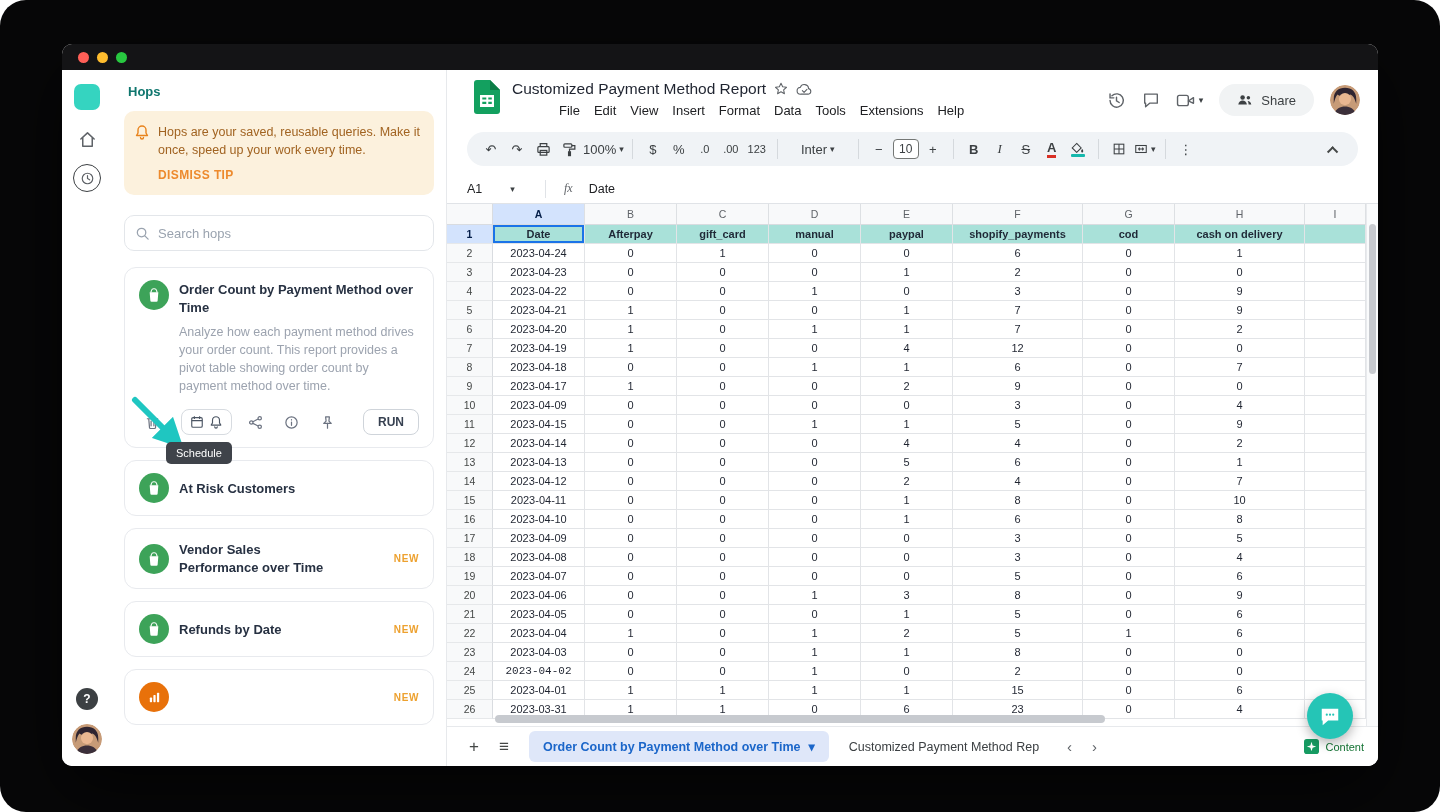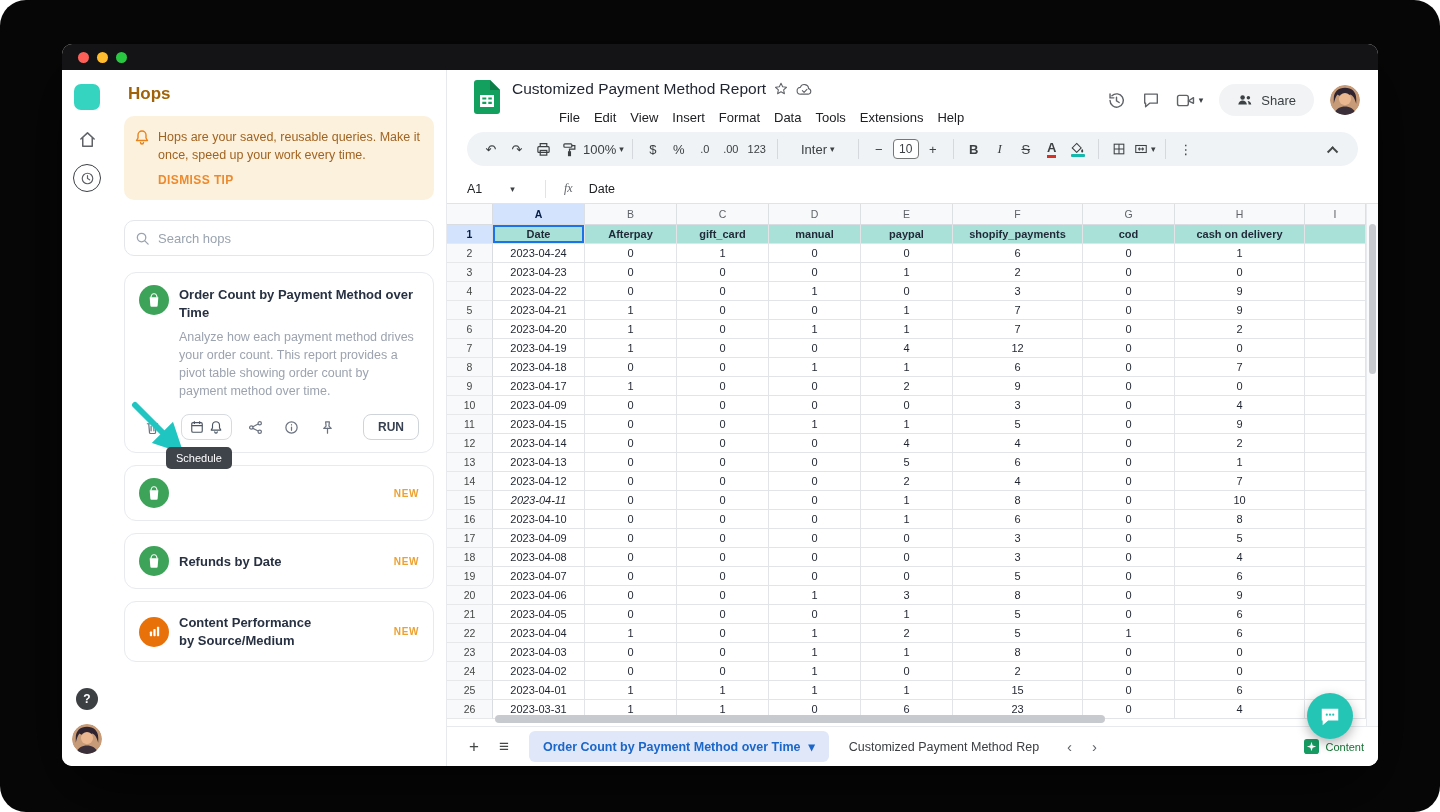--- a/index.html
+++ b/index.html
@@ -17,21 +17,21 @@
   
   .rail{width:50px;flex:0 0 50px;display:flex;flex-direction:column;align-items:center;padding:14px 0 12px}
   .rail-logo{width:26px;height:26px;border-radius:7px;background:#35d4c0}
   .rail-btn{margin-top:14px;width:30px;height:30px;border:none;background:transparent;color:#5f6368;display:flex;align-items:center;justify-content:center;cursor:pointer}
   .rail-btn.ring{border:1.5px solid #3c4043;border-radius:50%;width:28px;height:28px;margin-top:10px}
   .rail-help{margin-top:auto;width:22px;height:22px;border-radius:50%;background:#3c4043;color:#fff;font-size:12px;font-weight:700;border:none;display:flex;align-items:center;justify-content:center}
   .rail-avatar{margin-top:14px;width:30px;height:30px;border-radius:50%;overflow:hidden}
 
   
   .sidebar{width:335px;flex:0 0 335px;border-right:1px solid #e7e9ec;display:flex;flex-direction:column;padding-top:14px;overflow:hidden}
-  .sb-title{font-size:17px;font-weight:700;color:#a16207;padding:0 16px;margin-bottom:10px}
+  .sb-title{font-size:13px;font-weight:700;color:#0f766e;padding:0 16px;margin-bottom:10px}
   .notice{margin:2px 12px 0;background:#fcf1dd;border-radius:10px;padding:12px 12px 12px 10px;display:flex;gap:8px}
   .notice svg{flex:0 0 16px;margin-top:1px;color:#e8831c}
   .notice-text{font-size:12.5px;line-height:1.45;color:#a16321}
   .dismiss{display:inline-block;margin-top:9px;font-size:12px;font-weight:700;letter-spacing:.4px;color:#ed8a2d;cursor:pointer}
   .search{margin:20px 12px 0;height:36px;border:1px solid #e3e6ea;border-radius:10px;display:flex;align-items:center;padding:0 10px;gap:8px;color:#9aa3af}
   .search input{border:none;outline:none;flex:1;font-size:13px;color:#374151;font-family:"Liberation Sans",sans-serif;background:transparent}
   .search input::placeholder{color:#9aa3af}
   .cards{margin-top:16px;padding:0 12px 12px;display:flex;flex-direction:column;gap:12px;overflow:hidden}
   .card{border:1px solid #e8eaee;border-radius:12px;background:#fff;padding:12px 14px;position:relative}
   .card-head{display:flex;gap:10px;align-items:flex-start}
@@ -52,21 +52,21 @@
   .simple-card .card-title{padding-top:0}
   .new-badge{margin-left:auto;font-size:10px;font-weight:700;letter-spacing:.6px;color:#eda12f}
 
   
   .main{flex:1;min-width:0;display:flex;flex-direction:column}
   .sh-header{height:58px;display:flex;align-items:flex-start;padding:10px 18px 0 27px;gap:12px}
   .sh-center{flex:1;min-width:0}
   .sh-titlerow{display:flex;align-items:center;gap:8px}
   .doc-title{font-size:15.5px;color:#1f2430}
   .t-icon{color:#5f6368;display:flex;align-items:center}
-  .menus{display:flex;margin-top:9px;padding-left:40px}
+  .menus{display:flex;margin-top:2px;padding-left:40px}
   .menus span{font-size:13px;color:#202124;padding:3px 7px;border-radius:4px;cursor:pointer}
   .sh-right{display:flex;align-items:center;gap:16px;padding-top:4px;color:#444746}
   .share-btn{display:flex;align-items:center;gap:8px;background:#f1f3f4;border:none;border-radius:18px;padding:8px 18px;font-size:13px;color:#3c4043;cursor:pointer}
   .hdr-avatar{width:30px;height:30px;border-radius:50%;overflow:hidden}
 
   .toolbar{margin:4px 20px 8px;height:34px;background:#f0f3f6;border-radius:18px;display:flex;align-items:center;padding:0 12px;gap:2px;color:#3c4043}
   .tb{min-width:24px;height:26px;border:none;background:transparent;color:#3c4043;font-size:13px;display:flex;align-items:center;justify-content:center;gap:3px;border-radius:4px;cursor:pointer;font-family:"Liberation Sans",sans-serif}
   .tb.small{font-size:11px}
   .sep{width:1px;height:20px;background:#d5d9dd;margin:0 6px;flex:0 0 1px}
   .caret{font-size:9px;color:#3c4043}
@@ -225,28 +225,38 @@
             <svg class="annot-arrow" width="72" height="64" viewBox="0 0 72 64">
               <defs>
                   <marker id="ah" markerWidth="5" markerHeight="5" refX="2.5" refY="2.5" orient="auto">
                     <path d="M0 0L5 2.5L0 5z" fill="#1fc6c1"></path>
                   </marker>
                 </defs>
               <line x1="8" y1="4" x2="46" y2="42" stroke="#1fc6c1" stroke-width="6" stroke-linecap="round" marker-end="url(#ah)"></line>
             </svg>
           </div>
 
-
           <div class="card simple-card">
             <span class="app-circle green">
               <svg width="16" height="16" viewBox="0 0 24 24">
                   <path d="M7.2 8.2l1-3A3.6 3.6 0 0 1 11.6 2.6h.8a3.6 3.6 0 0 1 3.4 2.6l1 3" fill="none" stroke="#fff" stroke-width="1.6"></path>
                   <path d="M5.5 8h13l-1 12.2a1.8 1.8 0 0 1-1.8 1.8H8.3a1.8 1.8 0 0 1-1.8-1.8z" fill="#fff"></path>
                 </svg>
             </span>
+            <div class="card-title">At Risk Customers</div>
+          </div>
+
+          <div class="card simple-card">
+            <span class="app-circle green">
+              <svg width="16" height="16" viewBox="0 0 24 24">
+                  <path d="M7.2 8.2l1-3A3.6 3.6 0 0 1 11.6 2.6h.8a3.6 3.6 0 0 1 3.4 2.6l1 3" fill="none" stroke="#fff" stroke-width="1.6"></path>
+                  <path d="M5.5 8h13l-1 12.2a1.8 1.8 0 0 1-1.8 1.8H8.3a1.8 1.8 0 0 1-1.8-1.8z" fill="#fff"></path>
+                </svg>
+            </span>
+            <div class="card-title" style="max-width:150px">Vendor Sales Performance over Time</div>
             <span class="new-badge">NEW</span>
           </div>
 
           <div class="card simple-card">
             <span class="app-circle green">
               <svg width="16" height="16" viewBox="0 0 24 24">
                   <path d="M7.2 8.2l1-3A3.6 3.6 0 0 1 11.6 2.6h.8a3.6 3.6 0 0 1 3.4 2.6l1 3" fill="none" stroke="#fff" stroke-width="1.6"></path>
                   <path d="M5.5 8h13l-1 12.2a1.8 1.8 0 0 1-1.8 1.8H8.3a1.8 1.8 0 0 1-1.8-1.8z" fill="#fff"></path>
                 </svg>
             </span>
@@ -255,21 +265,20 @@
           </div>
 
           <div class="card simple-card">
             <span class="app-circle orange">
               <svg width="15" height="15" viewBox="0 0 24 24">
                   <rect x="4.5" y="12" width="3.6" height="7.5" rx="1" fill="#fff"></rect>
                   <rect x="10.2" y="8" width="3.6" height="11.5" rx="1" fill="#fff"></rect>
                   <rect x="15.9" y="4.5" width="3.6" height="15" rx="1" fill="#fff"></rect>
                 </svg>
             </span>
-            <div class="card-title" style="max-width:150px">Content Performance by Source/Medium</div>
             <span class="new-badge">NEW</span>
           </div>
 
         </div>
       </div>
 
       <div class="main">
 
         <div class="sh-header">
           <span>
@@ -608,21 +617,21 @@
                   <div class="cell" style="flex: 0 0 92px;">0</div>
                   <div class="cell" style="flex: 0 0 92px;">0</div>
                   <div class="cell" style="flex: 0 0 92px;">2</div>
                   <div class="cell" style="flex: 0 0 130px;">4</div>
                   <div class="cell" style="flex: 0 0 92px;">0</div>
                   <div class="cell" style="flex: 0 0 130px;">7</div>
                   <div class="cell" style="flex: 0 0 61px;"></div>
                 </div>
                 <div class="grow">
                   <div class="rn">15</div>
-                  <div class="cell" style="flex: 0 0 92px; font-style: italic;">2023-04-11</div>
+                  <div class="cell" style="flex: 0 0 92px;">2023-04-11</div>
                   <div class="cell" style="flex: 0 0 92px;">0</div>
                   <div class="cell" style="flex: 0 0 92px;">0</div>
                   <div class="cell" style="flex: 0 0 92px;">0</div>
                   <div class="cell" style="flex: 0 0 92px;">1</div>
                   <div class="cell" style="flex: 0 0 130px;">8</div>
                   <div class="cell" style="flex: 0 0 92px;">0</div>
                   <div class="cell" style="flex: 0 0 130px;">10</div>
                   <div class="cell" style="flex: 0 0 61px;"></div>
                 </div>
                 <div class="grow">
@@ -716,21 +725,21 @@
                   <div class="cell" style="flex: 0 0 92px;">0</div>
                   <div class="cell" style="flex: 0 0 92px;">1</div>
                   <div class="cell" style="flex: 0 0 92px;">1</div>
                   <div class="cell" style="flex: 0 0 130px;">8</div>
                   <div class="cell" style="flex: 0 0 92px;">0</div>
                   <div class="cell" style="flex: 0 0 130px;">0</div>
                   <div class="cell" style="flex: 0 0 61px;"></div>
                 </div>
                 <div class="grow">
                   <div class="rn">24</div>
-                  <div class="cell" style="flex: 0 0 92px;">2023-04-02</div>
+                  <div class="cell" style="flex: 0 0 92px; font-family: Liberation Mono, monospace;">2023-04-02</div>
                   <div class="cell" style="flex: 0 0 92px;">0</div>
                   <div class="cell" style="flex: 0 0 92px;">0</div>
                   <div class="cell" style="flex: 0 0 92px;">1</div>
                   <div class="cell" style="flex: 0 0 92px;">0</div>
                   <div class="cell" style="flex: 0 0 130px;">2</div>
                   <div class="cell" style="flex: 0 0 92px;">0</div>
                   <div class="cell" style="flex: 0 0 130px;">0</div>
                   <div class="cell" style="flex: 0 0 61px;"></div>
                 </div>
                 <div class="grow">

